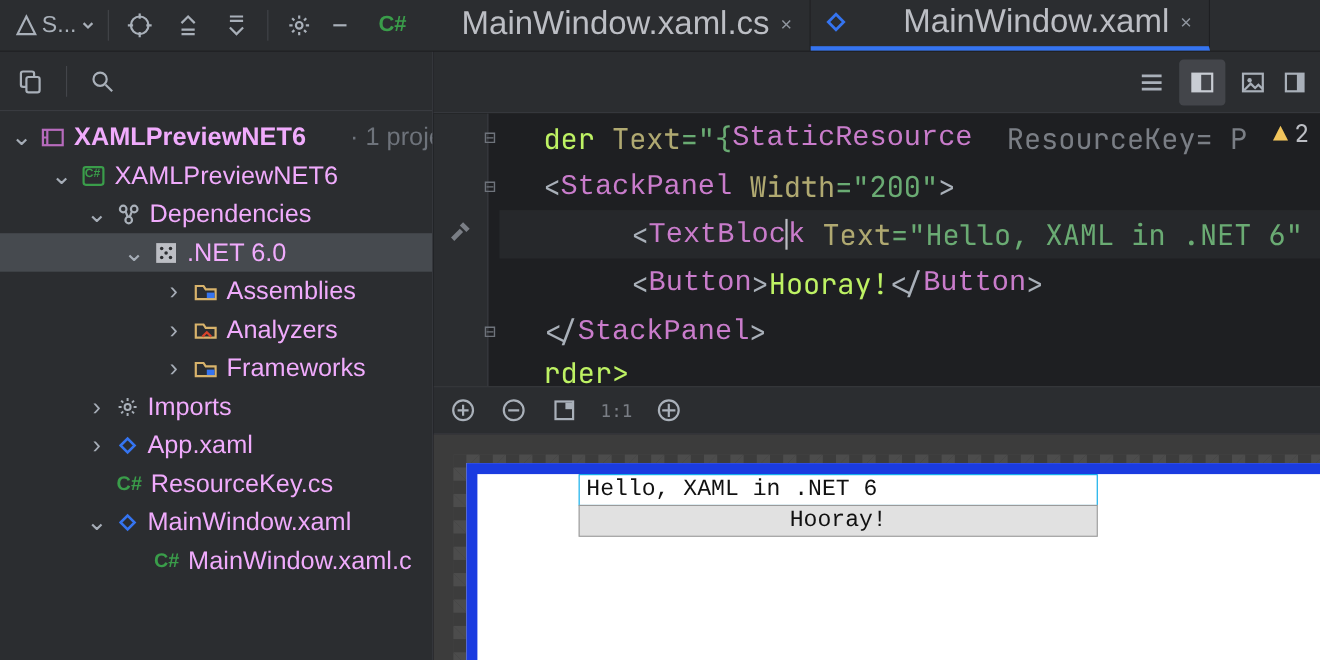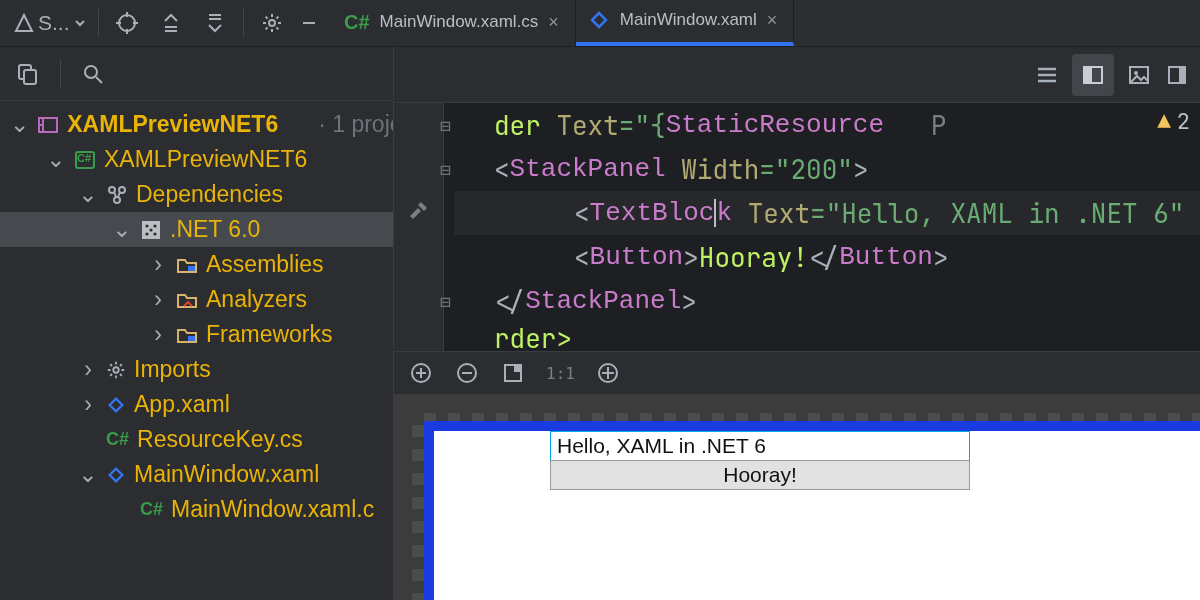--- a/index.html
+++ b/index.html
@@ -33,21 +33,21 @@
   .tabs-area { flex:1; display:flex; align-items:flex-end; height:100%; padding-left:8px;}
   .tab {
     display:flex; align-items:center; gap:10px;
     padding: 8px 16px 10px 12px; height:100%;
     border-right:1px solid #1e1f22;
     cursor:pointer;
     color:#bcbec4;
   }
   .tab.active { border-bottom:4px solid #3574f0; background:#2b2d30;}
   .tab .close { font-size:18px; color:#8f959e; }
-  .tab .fname { font-size:17px; }
+  .tab .fname { font-size:30px;margin-left:40px; }
   .icn { display:inline-flex; }
 
   
   .main { flex:1; display:flex; overflow:hidden;}
 
   
   .sidebar {
     width: 394px;
     background:#2b2d30;
     border-right:1px solid #393b40;
@@ -62,21 +62,21 @@
   .tree-row {
     display:flex; align-items:center; gap:8px;
     padding:4px 8px;
     white-space:nowrap;
     cursor:pointer;
   }
   .tree-row.selected { background:#464a4f;}
   .indent1{padding-left:10px}.indent2{padding-left:46px}.indent3{padding-left:78px}.indent4{padding-left:112px}.indent5{padding-left:148px}
   .chev { width:20px; display:inline-flex; justify-content:center; color:#a6adb7;}
   .dim { color:#6e737b;margin-left:32px;}
-  .node-lbl { color:#eab308;}
+  .node-lbl { color:#f0abfc;}
   .gold {color:#d8b36b;}
 
   
   .editor-area { flex:1; display:flex; flex-direction:column; overflow:hidden; background:#1e1f22;}
   .editor-tools {
     height:56px; background:#2b2d30; border-bottom:1px solid #393b40;
     display:flex; align-items:center; justify-content:flex-end; gap:4px; padding:0 10px;
   }
   .et-btn { width:42px; height:42px; display:flex; align-items:center; justify-content:center; cursor:pointer; border-radius:4px;}
   .et-btn.active { background:#43454a;}
@@ -136,21 +136,21 @@
       linear-gradient(-45deg,transparent 75%,#4c4c4c 75%);
     background-size:24px 24px;
     background-position:0 0,0 12px,12px -12px,-12px 0;
     background-color:#3c3c3c;
   }
   .app-frame {
     position:absolute; left:30px; top:26px; right:-350px; bottom:-60px;
     border:10px solid #1a3be0;
     background:#ffffff;
   }
-  .stack { width:420px; margin-left:116px; }
+  .stack { width:472px; margin-left:92px;font-family:Liberation Mono, monospace; }
   .textblock {
     border:1px solid #00a8e8;
     color:#111; font-size:21px; padding:2px 6px; background:#fff;
   }
   .wbutton {
     border:1px solid #9a9a9a; background:#e1e1e1;
     color:#111; font-size:21px; text-align:center; padding:2px 0;
     margin-top:-1px;
   }
 
@@ -400,21 +400,21 @@
           </span>
         </div>
         <div class="warn-pill">
           <span class="warn-tri">▲</span>
           <span>2</span>
         </div>
 
         <div class="code-line">
           <span class="fold">⊟</span>
           <span style="width:40px"></span>
-          <span class="tok-txt">der </span><span class="tok-attr">Text</span><span class="tok-str">="{</span><span class="tok-tag">StaticResource</span><span>&nbsp;&nbsp;</span><span class="tok-param"> P</span>
+          <span class="tok-txt">der </span><span class="tok-attr">Text</span><span class="tok-str">="{</span><span class="tok-tag">StaticResource</span><span>&nbsp;&nbsp;</span><span class="tok-param">ResourceKey=</span><span class="tok-param"> P</span>
         </div>
         <div class="code-line">
           <span class="fold">⊟</span>
           <span style="width:40px"></span>
           <span class="tok-punct">&lt;</span><span class="tok-tag">StackPanel </span><span class="tok-attr">Width</span><span class="tok-str">="200"</span><span class="tok-punct">&gt;</span>
         </div>
         <div class="code-line cl-highlight">
           <span style="width:120px"></span>
           <span class="tok-punct">&lt;</span><span class="tok-tag">TextBloc</span><span class="caret"></span><span class="tok-tag">k </span><span class="tok-attr">Text</span><span class="tok-str">="Hello, XAML in .NET 6"</span>
         </div>

